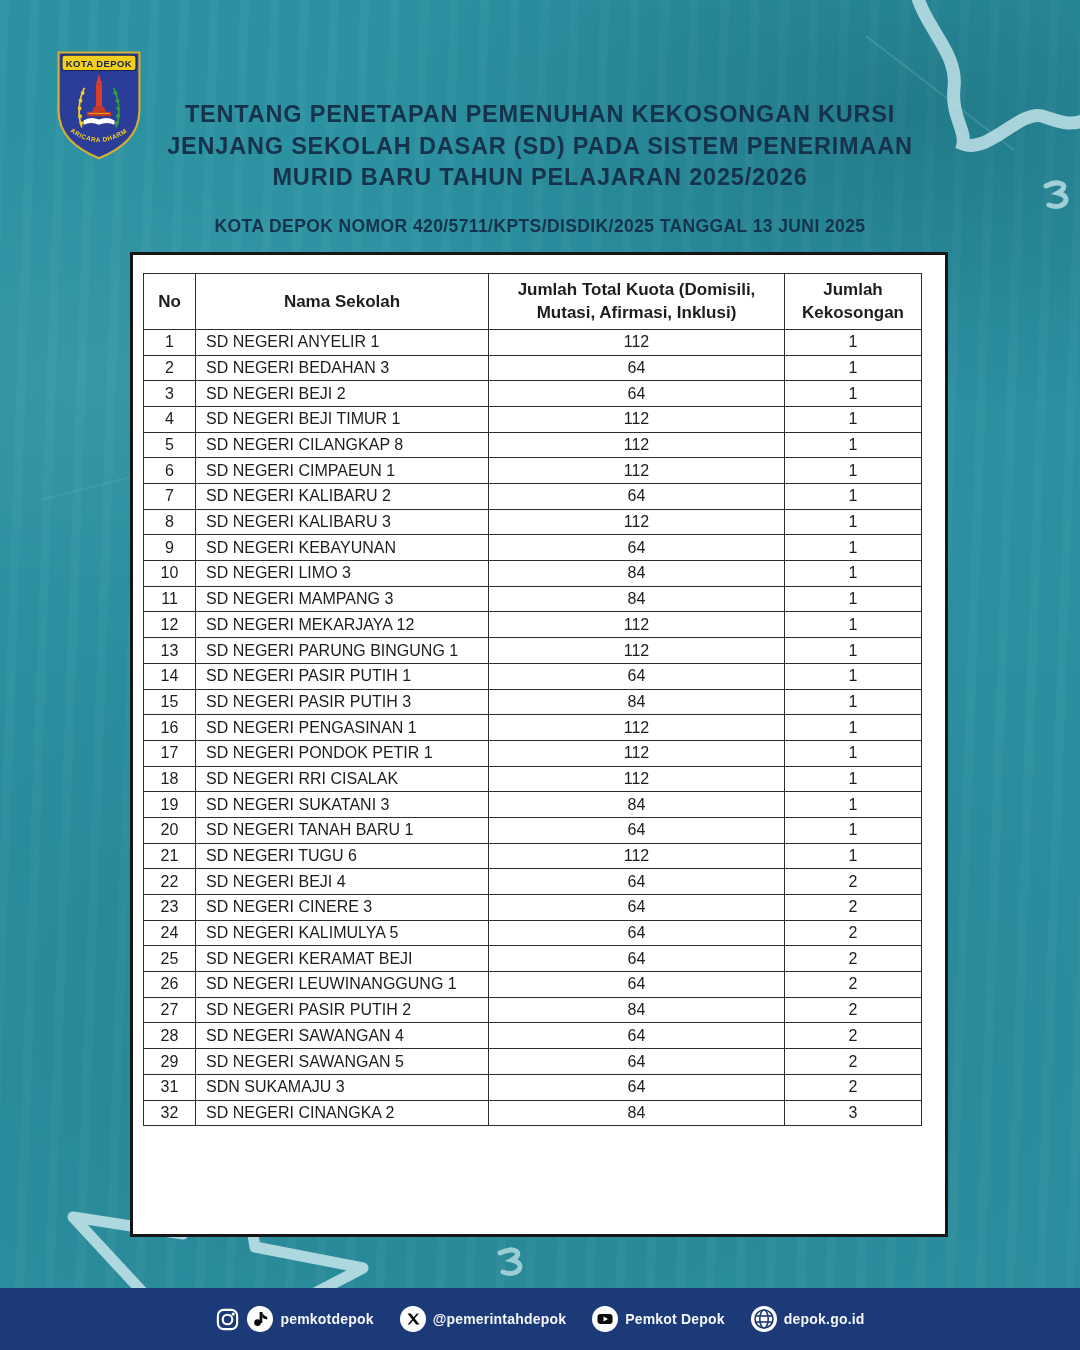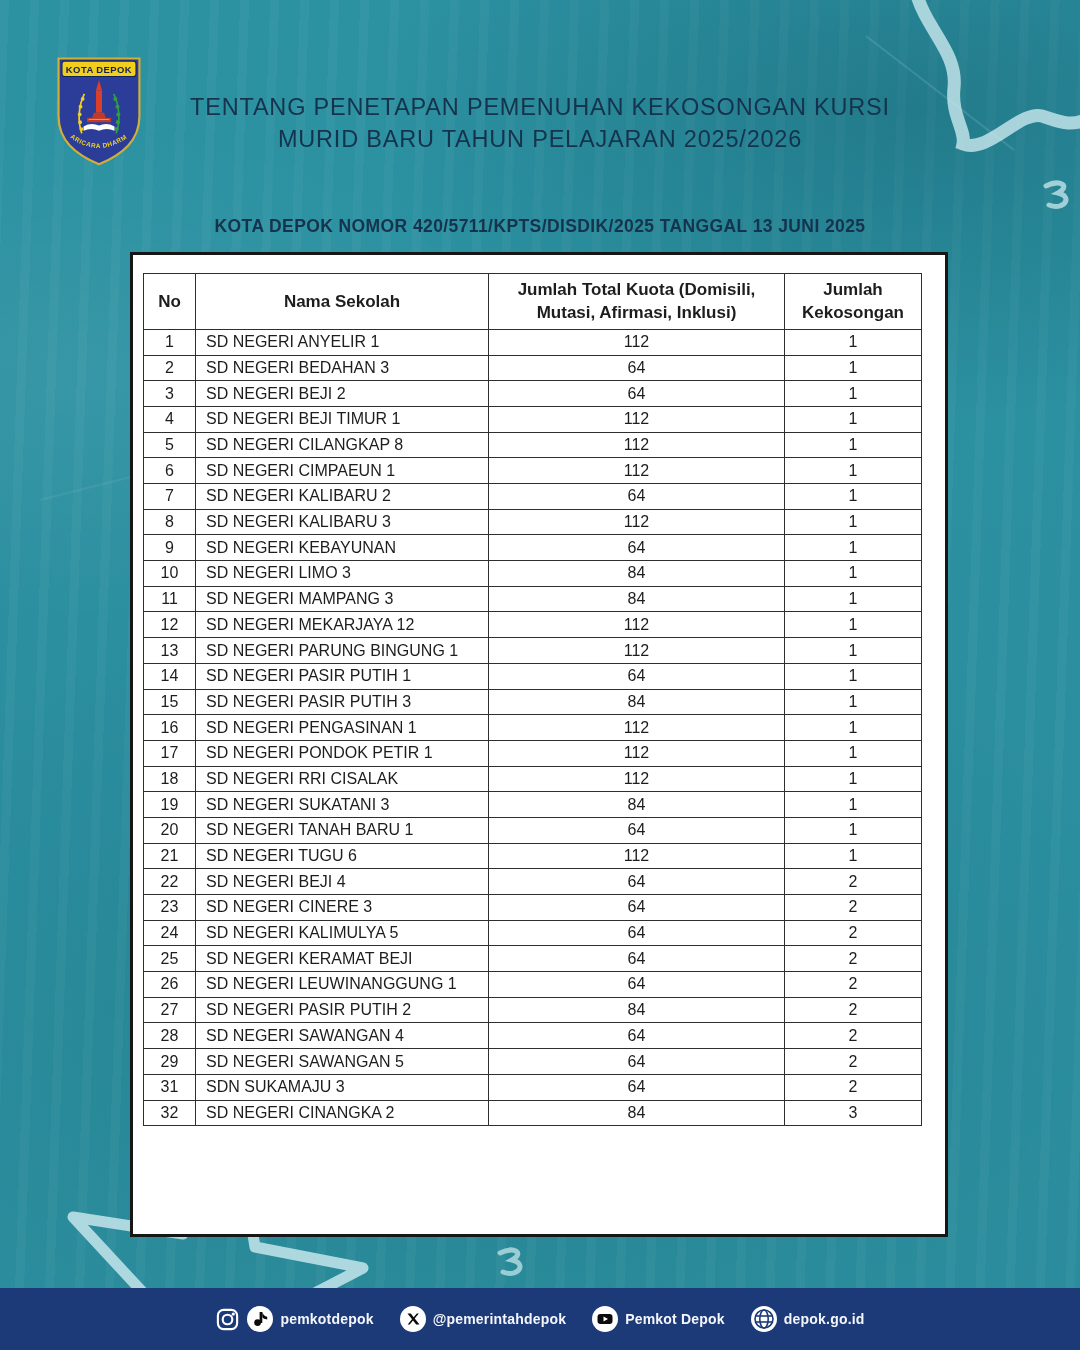--- a/index.html
+++ b/index.html
@@ -7,24 +7,24 @@
   .canvas {
     position:relative; width:1080px; height:1350px; overflow:hidden;
     background:
       radial-gradient(900px 500px at 85% 8%, rgba(8,62,78,.28), transparent 62%),
       radial-gradient(760px 420px at 8% 28%, rgba(255,255,255,.06), transparent 60%),
       radial-gradient(1000px 620px at 45% 72%, rgba(10,70,86,.16), transparent 66%),
       repeating-linear-gradient(92deg, rgba(255,255,255,.035) 0 9px, rgba(0,0,0,0) 9px 30px),
       linear-gradient(#2c92a2,#2a8c9c);
   }
   .bg-decor { position:absolute; inset:0; }
-  .logo { position:absolute; left:56px; top:54px; width:86px; height:114px; }
+  .logo { position:absolute; left:56px; top:48px; width:86px; height:114px; }
   .title-block {
-    position:absolute; top:92px; left:0; right:0; text-align:center;
-    color:#15334c; font-weight:400; font-size:23.5px; letter-spacing:.8px; line-height:31.5px;
+    position:absolute; top:99px; left:0; right:0; text-align:center;
+    color:#15334c; font-weight:700; font-size:23.5px; letter-spacing:.8px; line-height:31.5px;
   }
   .subtitle-block {
     position:absolute; top:213px; left:0; right:0; text-align:center;
     color:#15334c; font-weight:700; font-size:17.5px; letter-spacing:.4px; line-height:26px;
   }
   .card {
     position:absolute; left:130px; top:252px; width:818px; height:985px;
     background:#ffffff; border:3px solid #161616; box-sizing:border-box;
   }
   table.school { border-collapse:collapse; margin:18px 0 0 10px; width:778px; table-layout:fixed; }
@@ -89,20 +89,21 @@
           <path id="mottoArc" d="M18,98 Q50,120 82,98"></path>
         </defs>
       <text font-size="7.5" font-weight="bold" fill="#f2cf1d" letter-spacing="0.6">
         <textPath href="#mottoArc" startOffset="50%" text-anchor="middle">PARICARA DHARMA</textPath>
       </text>
     </svg>
   </div>
 
   <div class="title-block">
     <div>TENTANG PENETAPAN PEMENUHAN KEKOSONGAN KURSI</div>
+    <div>JENJANG SEKOLAH DASAR (SD) PADA SISTEM PENERIMAAN</div>
     <div>MURID BARU TAHUN PELAJARAN 2025/2026</div>
   </div>
   <div class="subtitle-block">
     <div>KOTA DEPOK NOMOR 420/5711/KPTS/DISDIK/2025 TANGGAL 13 JUNI 2025</div>
   </div>
 
   <div class="card">
     <table class="school">
       <colgroup>
         <col style="width:52px">

